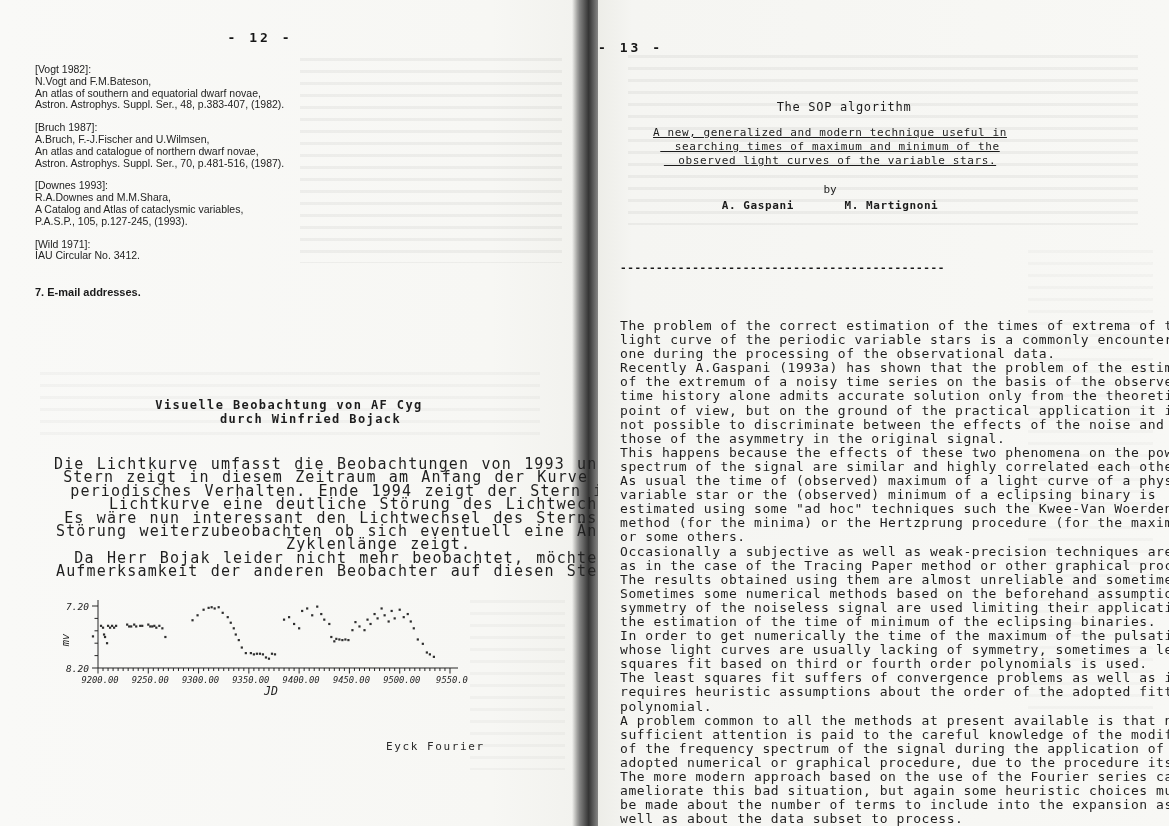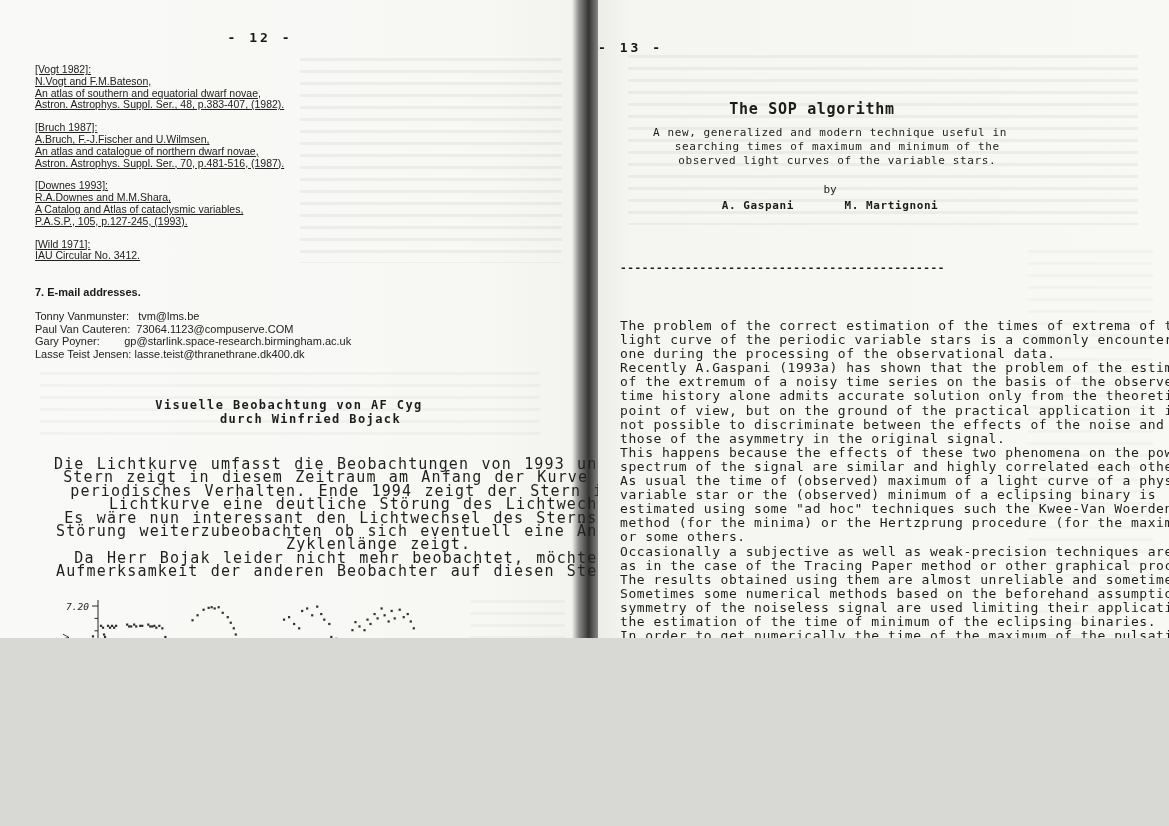--- a/index.html
+++ b/index.html
@@ -1,43 +1,43 @@
 <!DOCTYPE html>
 <html><head>
 <meta charset="utf-8">
 <style>
   html,body{margin:0;padding:0;background:#d8d8d4;}
-  .canvas{position:relative;width:1169px;height:638px;overflow:hidden;background:#f6f6f3;
+  .canvas{position:relative;width:1169px;height:826px;overflow:hidden;background:#f6f6f3;
           font-family:"Liberation Sans",sans-serif;color:#1c1c1c;}
   .page{position:absolute;top:0;height:826px;}
   .page.left{left:0;width:578px;background:linear-gradient(to right,#f9f9f7 0%,#f7f7f4 85%,#f2f2ee 100%);}
   .page.right{left:598px;width:571px;background:linear-gradient(to right,#ededE8 0%,#f5f5f2 6%,#f8f8f5 100%);}
   .gutter{position:absolute;top:0;left:572px;width:52px;height:826px;
           background:linear-gradient(to right,rgba(0,0,0,0) 0%,rgba(40,40,40,.55) 14%,
             rgba(25,25,25,.88) 32%,rgba(60,60,60,.65) 48%,rgba(140,140,140,.35) 64%,
             rgba(200,200,200,.18) 80%,rgba(0,0,0,0) 100%);}
   .abs{position:absolute;}
   .pre{white-space:pre;}
   .mono{font-family:"DejaVu Sans Mono","Liberation Mono",monospace;}
   .sans{font-family:"Liberation Sans",sans-serif;}
   .center{text-align:center;}
   .pageno{font-family:"DejaVu Sans Mono",monospace;font-weight:bold;font-size:13px;letter-spacing:3px;color:#161616;}
   
   .refs{left:35px;top:64px;width:330px;font-size:10.5px;line-height:11.8px;color:#222;}
-  .ref{margin-bottom:11px;text-decoration:underline;}
+  .ref{margin-bottom:11px;}
   .email-head{left:35px;top:286px;font-size:11px;font-weight:bold;color:#1a1a1a;}
   .emails{left:35px;top:310px;font-size:11px;line-height:12.6px;color:#222;}
   .gtitle{left:0;top:398px;width:578px;font-size:12px;font-weight:bold;letter-spacing:1.4px;line-height:14px;color:#1d1d1d;}
   .gbody{left:54px;top:458px;font-size:15px;letter-spacing:1.15px;word-spacing:2px;line-height:13.4px;color:#1f1f1f;text-align:center;}
   .sig{left:386px;top:740px;font-size:11px;letter-spacing:1.6px;color:#2a2a2a;}
   .chart{left:58px;top:596px;width:414px;height:102px;font-style:italic;}
   
   .pageno-r{left:0;top:40px;width:470px;text-align:left;}
-  .title13{left:4px;top:100px;width:420px;font-size:15px;letter-spacing:.7px;font-weight:bold;color:#1b1b1b;}
-  .subtitle13{left:22px;top:126px;width:420px;font-size:11px;letter-spacing:.6px;line-height:14px;color:#1d1d1d;}
+  .title13{left:36px;top:100px;width:420px;font-size:12px;letter-spacing:.7px;font-weight:normal;color:#1b1b1b;}
+  .subtitle13{left:22px;top:126px;width:420px;font-size:11px;letter-spacing:.6px;line-height:14px;color:#1d1d1d;text-decoration:underline;}
   .by13{left:22px;top:183px;width:420px;font-size:11px;color:#1d1d1d;}
   .authors13{left:22px;top:199px;width:420px;font-size:11px;letter-spacing:.6px;font-weight:bold;color:#1b1b1b;}
   .sect13{left:22px;top:251px;font-size:11px;letter-spacing:.6px;font-weight:bold;color:#1a1a1a;}
   .sectline13{left:22px;top:261px;font-size:11px;letter-spacing:.6px;font-weight:bold;color:#1a1a1a;}
   .body13{left:22px;top:280px;width:540px;font-size:13px;letter-spacing:.55px;line-height:14.1px;color:#1e1e1e;margin-top:39px;}
   
   .bleed{position:absolute;pointer-events:none;filter:blur(.7px);
          background:repeating-linear-gradient(to bottom,rgba(70,70,70,.06) 0 3px,rgba(0,0,0,0) 3px 12px);}
   svg text{fill:#222;}
 </style>
@@ -64,24 +64,20 @@
 Astron. Astrophys. Suppl. Ser., 70, p.481-516, (1987).</div>
       <div class="ref pre sans">[Downes 1993]:
 R.A.Downes and M.M.Shara,
 A Catalog and Atlas of cataclysmic variables,
 P.A.S.P., 105, p.127-245, (1993).</div>
       <div class="ref pre sans">[Wild 1971]:
 IAU Circular No. 3412.</div>
     </div>
 
     <div class="abs email-head sans">7.   E-mail addresses.</div>
-    <div class="abs emails pre sans">Tonny Vanmunster:   tvm@lms.be
-Paul Van Cauteren:  73064.1123@compuserve.COM
-Gary Poyner:        gp@starlink.space-research.birmingham.ac.uk
-Lasse Teist Jensen: lasse.teist@thranethrane.dk400.dk</div>
 
     <div class="abs gtitle mono pre center">Visuelle Beobachtung von AF Cyg
      durch Winfried Bojack</div>
     <div class="abs gbody mono pre">Die Lichtkurve umfasst die Beobachtungen von 1993 und 1994 der
 Stern zeigt in diesem Zeitraum am Anfang der Kurve ein recht
 periodisches Verhalten. Ende 1994 zeigt der Stern in seiner
 Lichtkurve eine deutliche Störung des Lichtwechsels.
 Es wäre nun interessant den Lichtwechsel des Sterns nach der
 Störung weiterzubeobachten ob sich eventuell eine Änderung der
 Zyklenlänge zeigt.

